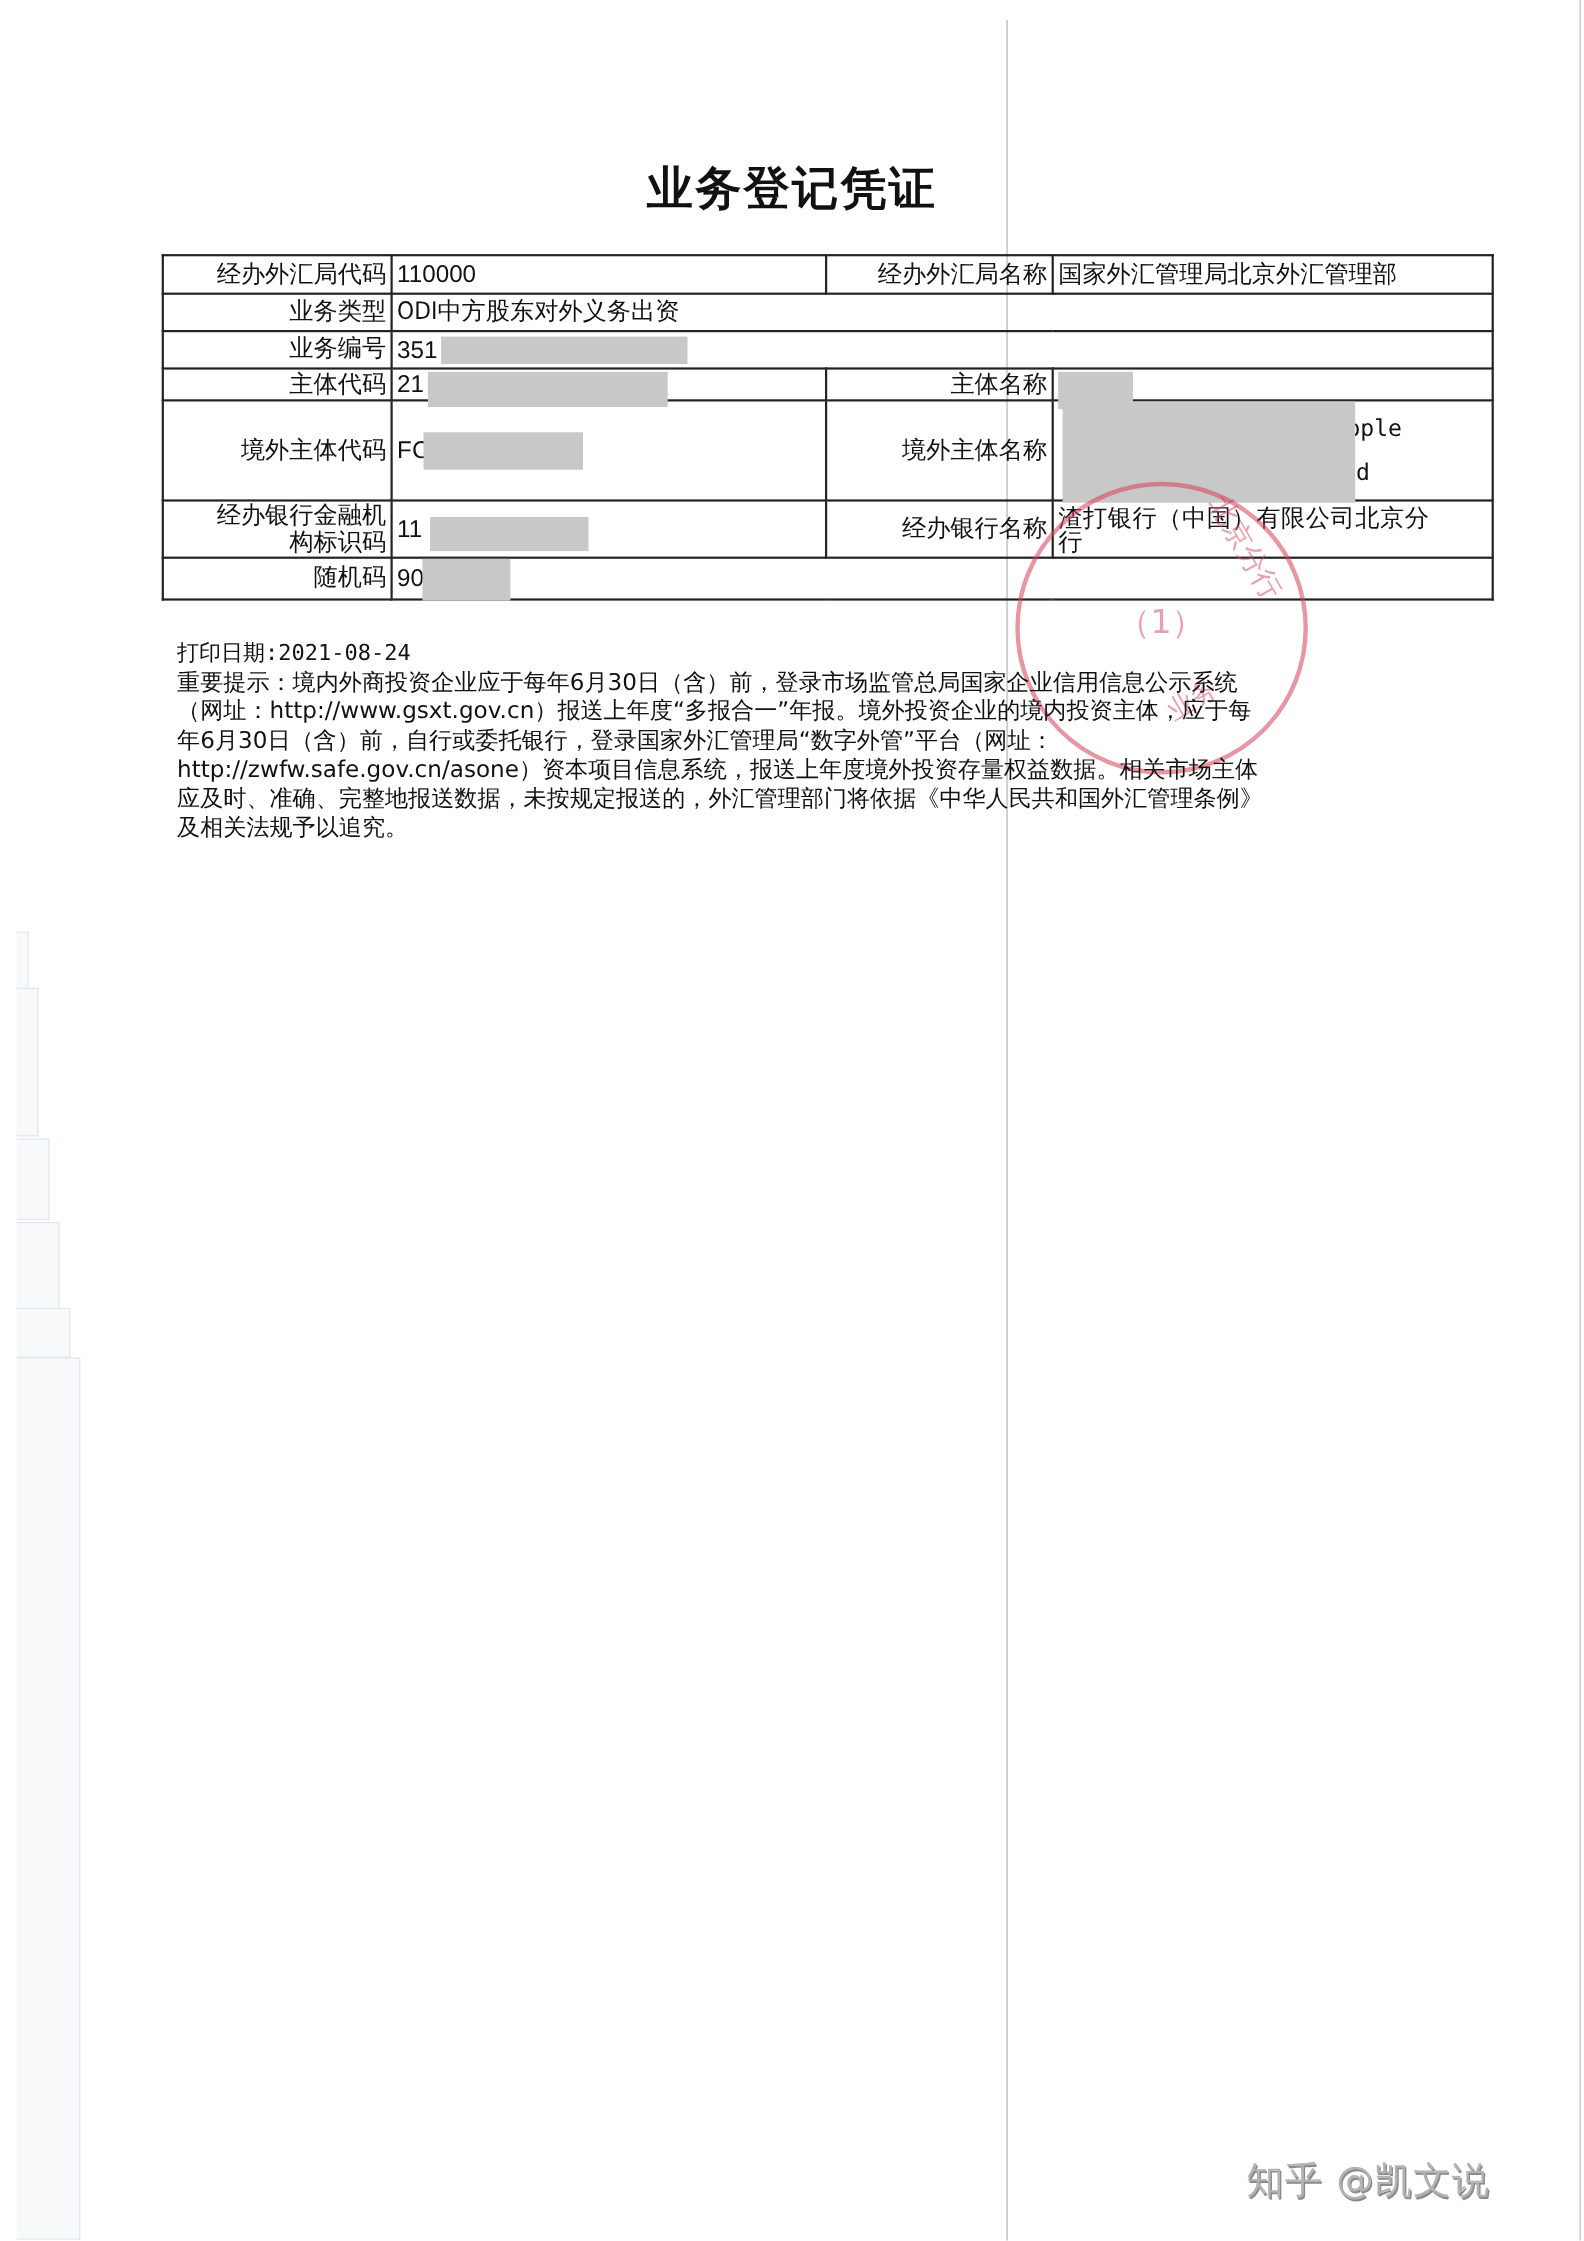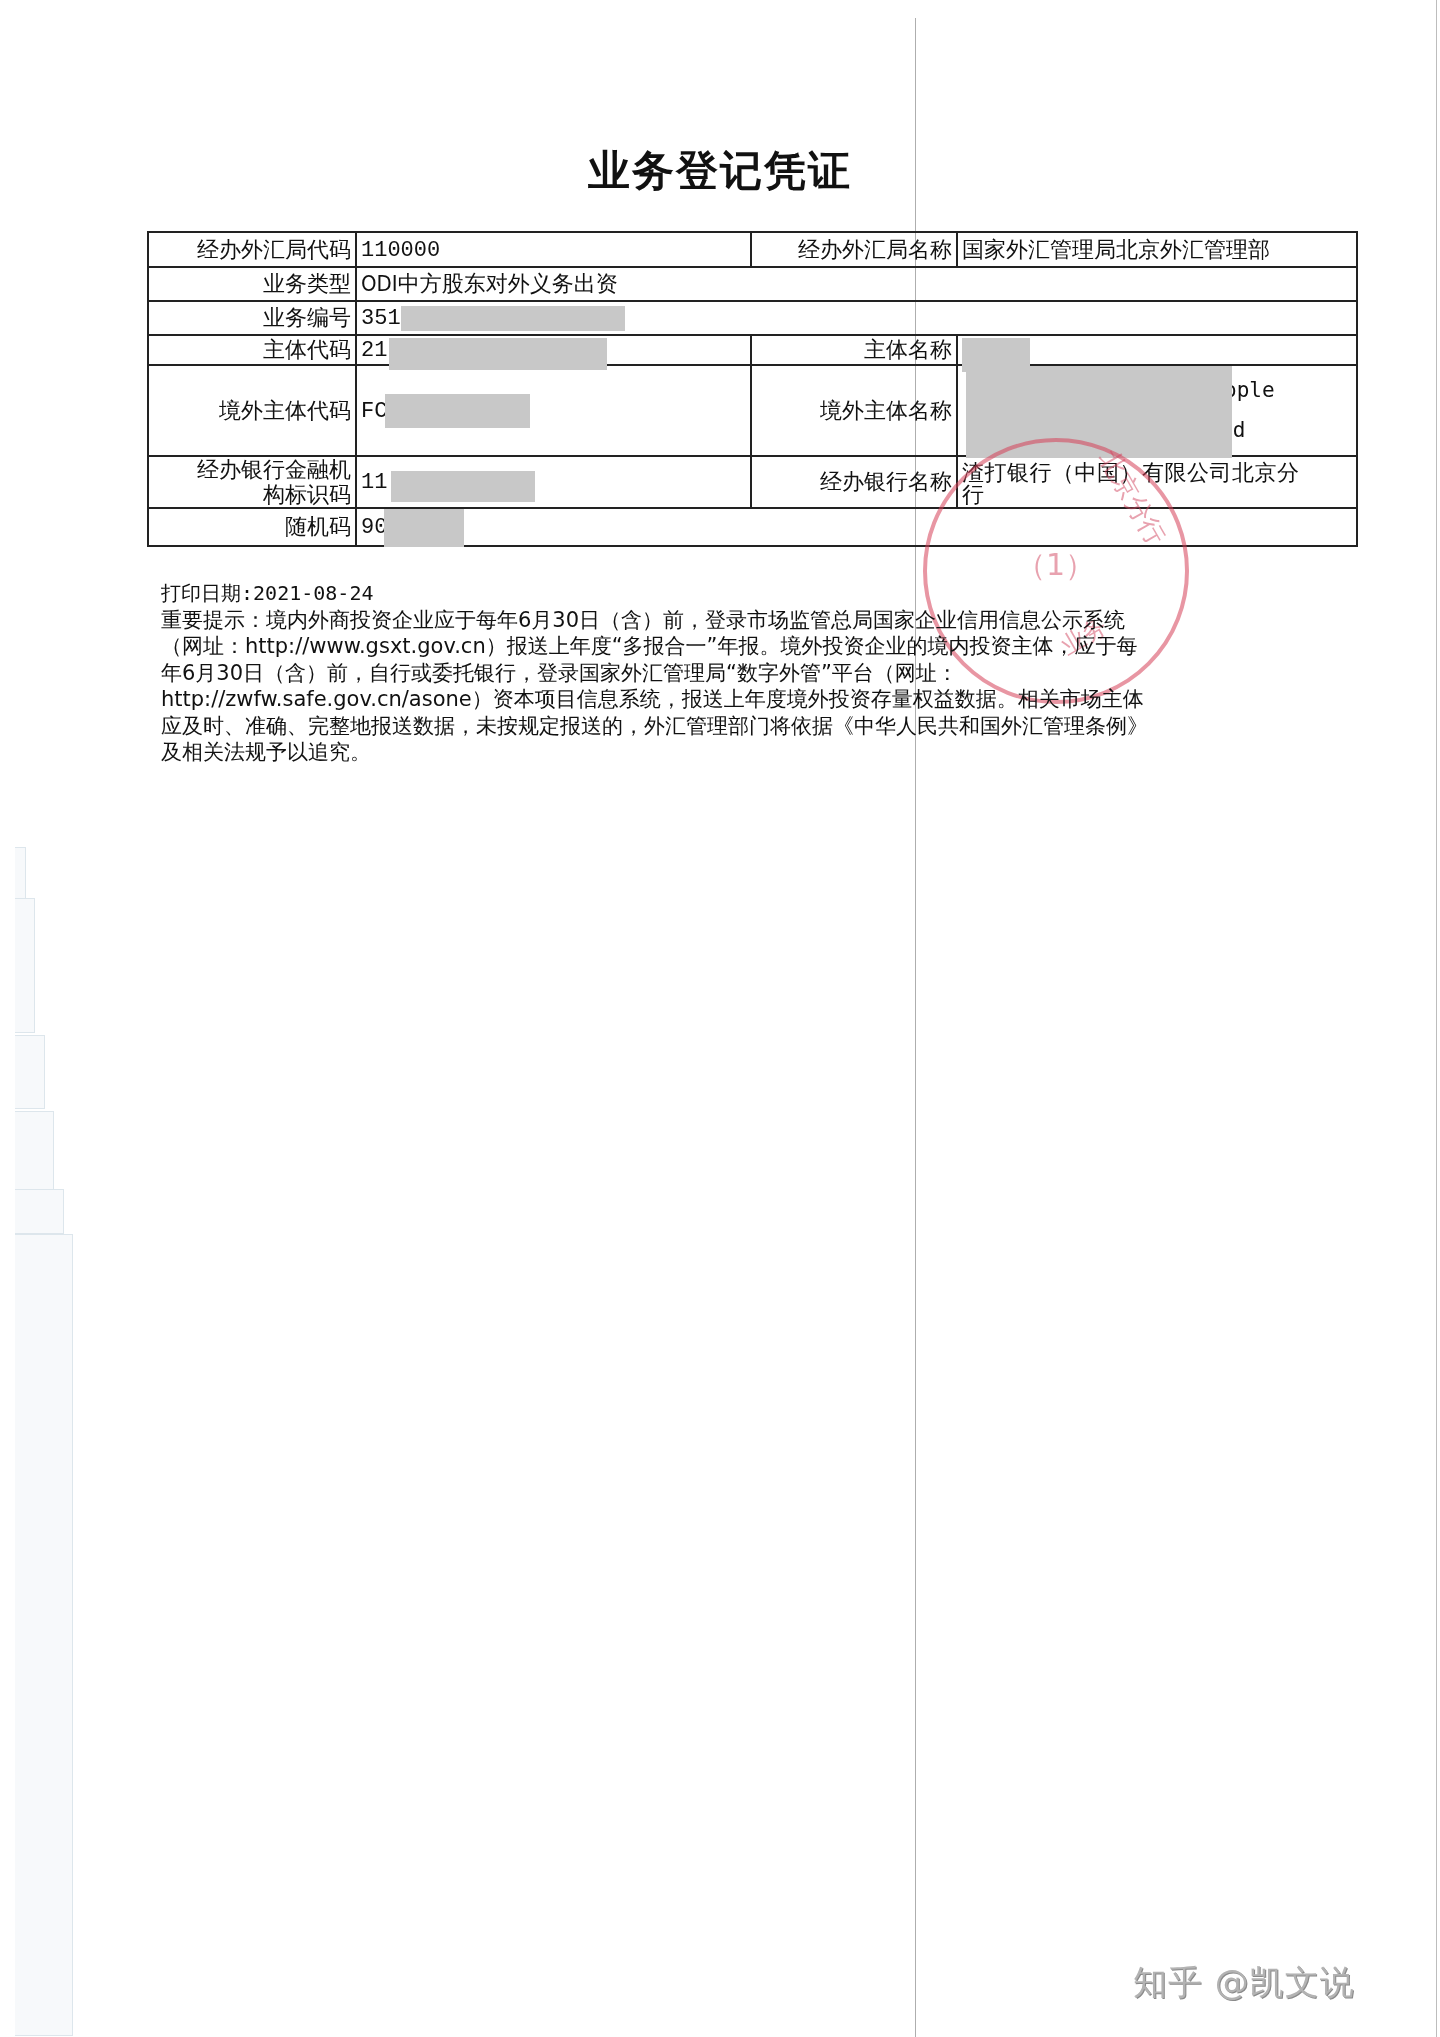--- a/index.html
+++ b/index.html
@@ -37,21 +37,21 @@
       border: 2px solid #222; padding: 0 4px; vertical-align: middle;
       line-height: 26px; position: relative;
     }
     td.label {
       text-align: right;
       font-family: "DejaVu Sans", "Liberation Sans", sans-serif;
     }
     td.value {
       font-family: "DejaVu Sans", "Liberation Sans", sans-serif;
     }
-    td.value .mono { font-family: Liberation Mono, monospace; }
+    td.value .mono { font-family: Liberation Sans, sans-serif; }
     .redact {
       position: absolute; background: #c8c8c8;
     }
     .wrap-val { line-height: 24px; }
 
     .notes {
       position: absolute; left: 161px; top: 580px; width: 1212px;
       font-family: "DejaVu Sans", "Liberation Sans", sans-serif;
       font-size: 21px; line-height: 26.5px; color: #111;
     }

